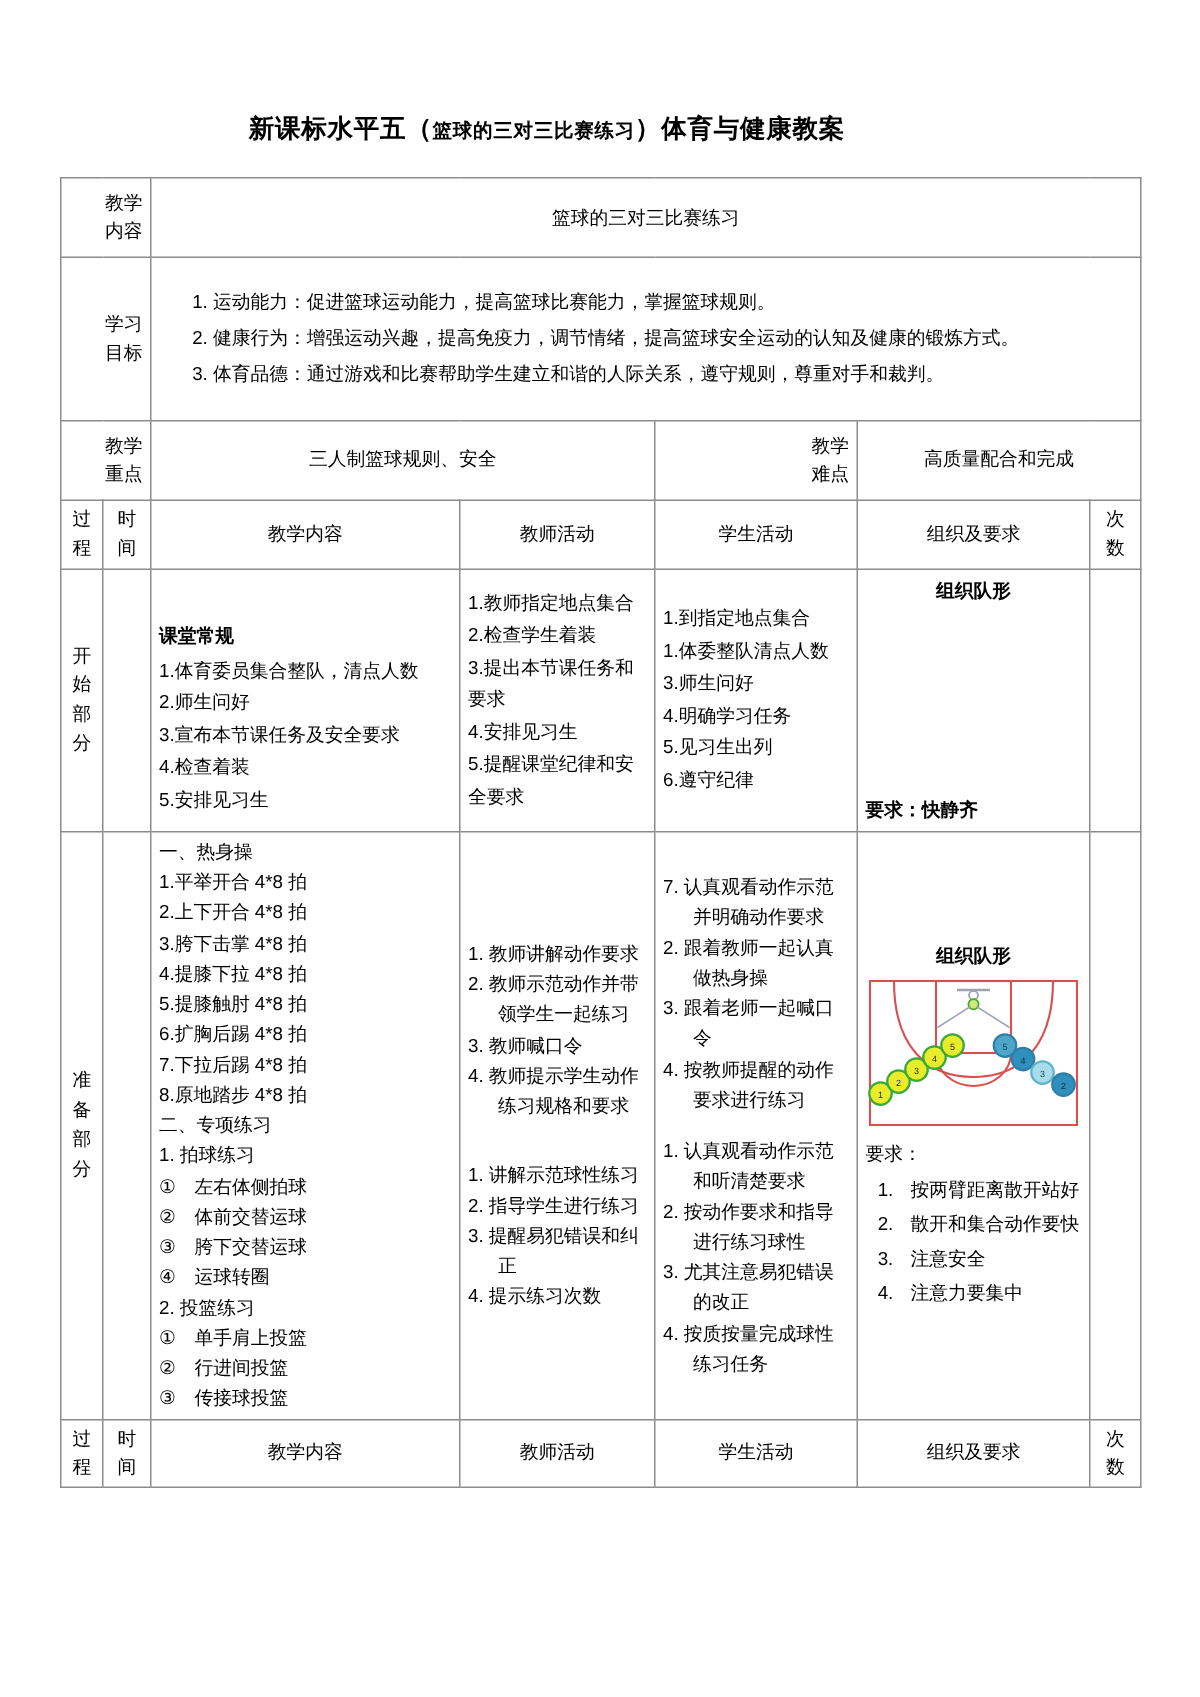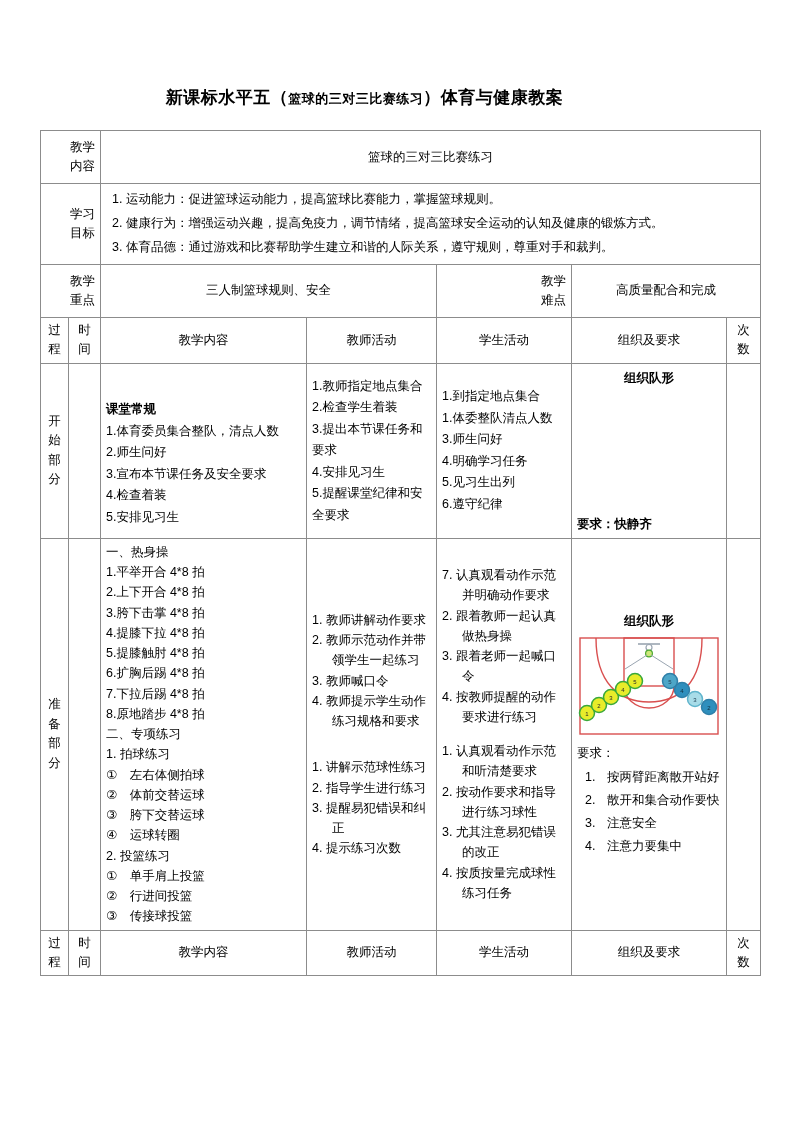--- a/index.html
+++ b/index.html
@@ -7,21 +7,21 @@
     width:800px;height:1131px;
     background:#ffffff;
     font-family:"Liberation Sans","DejaVu Sans",sans-serif;
     color:#000;
     -webkit-font-smoothing:antialiased;
   }
   .page{
     width:729px;height:1131px;
     position:relative;
     box-sizing:border-box;
-    padding:16px 40px;
+    padding:4px 40px;
   }
   .doc-title{
     text-align:center;
     font-size:17px;
     font-weight:bold;
     letter-spacing:.5px;
     padding:72px 0 22px 0;
     line-height:1.2;
   }
   .doc-title .sub{ font-size:13px; font-weight:bold; }
@@ -33,42 +33,42 @@
   }
   table.sheet td{
     border:1px solid #8c8c8c;
     vertical-align:middle;
     padding:3px 5px;
     font-size:12.5px;
     line-height:1.55;
   }
   .ctr{text-align:center;}
   .vtop{vertical-align:top;}
-  .b{font-weight:bold;}
+  .b{font-weight:bold;font-family:Liberation Mono, monospace;}
 
   
   .stack{
     text-align:right;
     line-height:1.25;
     font-size:12.5px;
   }
   .stack span{display:block;}
 
   
   .vlabel{
     text-align:center;
     line-height:1.35;
     font-size:12.5px;
   }
   .vlabel span{display:block;}
 
   .row-h td{height:46px;}
   .objectives{ padding:8px 6px 8px 10px; }
   .objectives ol{
-    margin:0;padding:0 0 0 20px;
+    margin:16px;padding:0 0 0 20px;
     list-style:decimal;
   }
   .objectives li{ margin:2px 0; line-height:1.75; font-size:12.5px; }
 
   .cellblock{ font-size:12.5px; line-height:1.72; }
   .cellblock .ln{ white-space:normal; }
   .tight{ line-height:1.62; }
 
   .hang{
     padding-left:20px;

